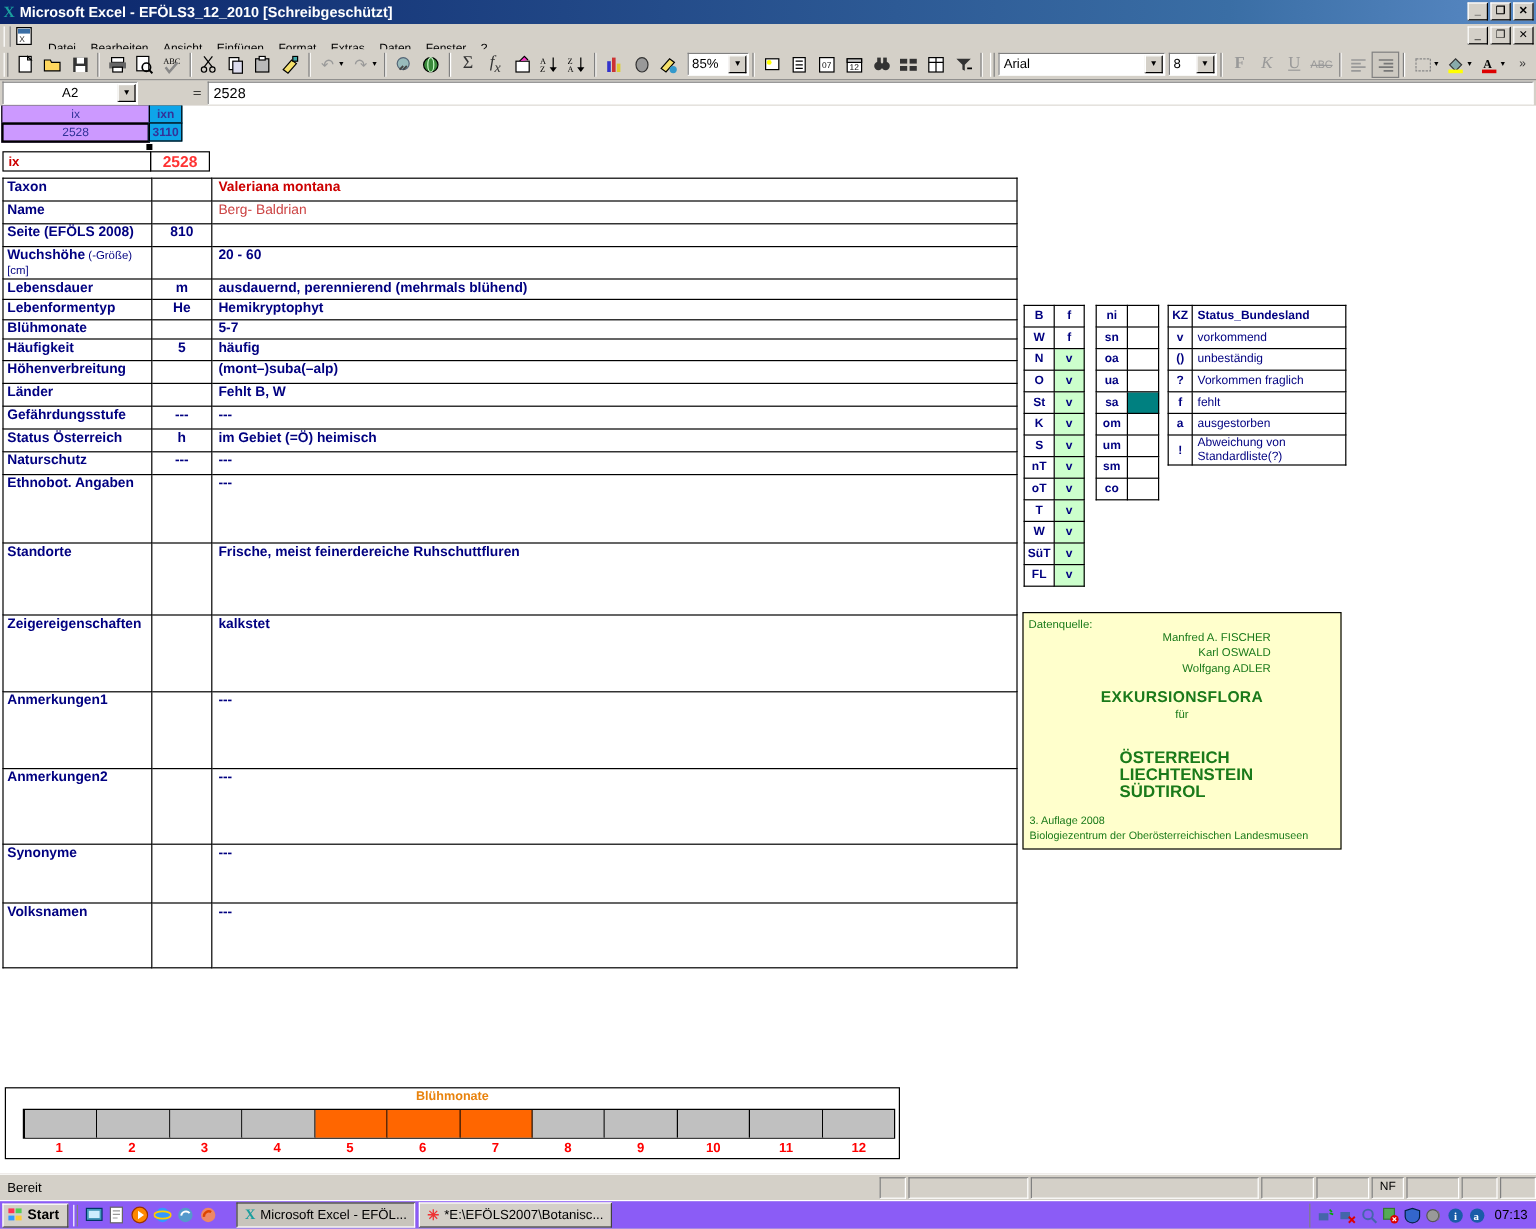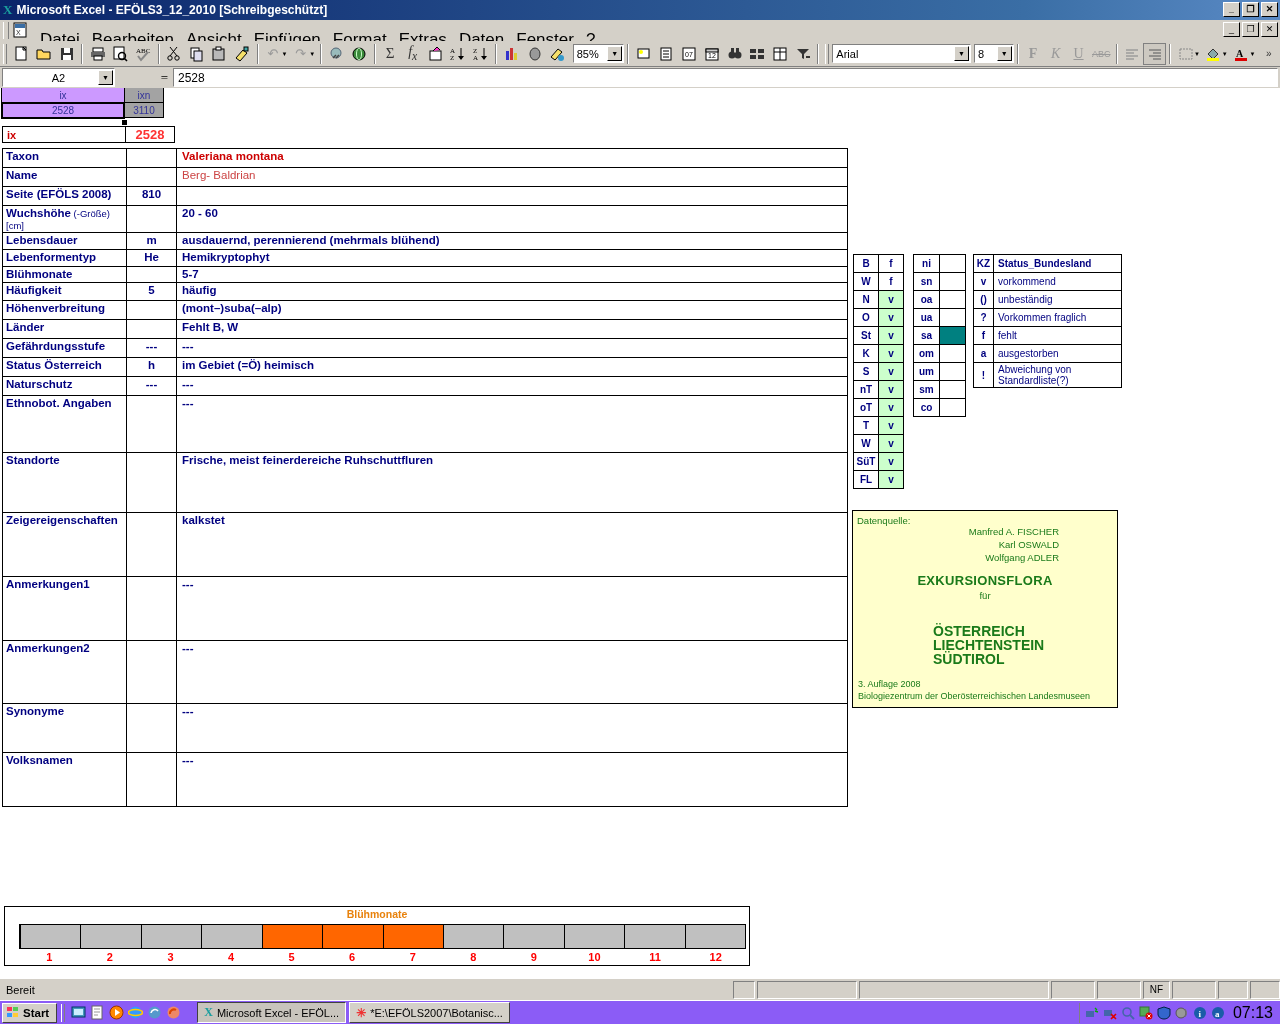--- a/index.html
+++ b/index.html
@@ -32,21 +32,21 @@
 
   
   .menubar {
     position: absolute; left: 0; top: 20px; width: 1280px; height: 21px;
     background: #d4d0c8; display: flex; align-items: center;
     border-bottom: 1px solid #d4d0c8;
   }
   .menu-grip { width: 6px; height: 17px; margin: 0 3px;
     border-left: 1px solid #fff; border-right: 1px solid #808080; }
   .menu-icon { width: 17px; height: 16px; margin-right: 5px; position: relative; }
-  .menu-item { font-size: 17px; color: #000; padding: 2px 6px; white-space: nowrap; margin-top: 20px; }
+  .menu-item { font-size: 10px; color: #000; padding: 2px 6px; white-space: nowrap; margin-top: 20px; }
   .menu-item u { text-decoration: underline; }
   .doc-btns { position: absolute; right: 2px; top: 2px; display: flex; gap: 2px; }
 
   
   .toolbar {
     position: absolute; left: 0; top: 41px; width: 1280px; height: 26px;
     background: #d4d0c8; display: flex; align-items: center;
     border-bottom: 1px solid #808080;
   }
   .tb-grip { width: 4px; height: 20px; margin: 0 3px;
@@ -107,21 +107,21 @@
 
   
   .minitable { position: absolute; left: 2px; top: 0px; }
   .mt-row { display: flex; }
   .mt-cell {
     border: 1px solid #000; font-size: 10px; color: #333399;
     display: flex; align-items: center; justify-content: center;
     height: 16px; margin-top: -1px; margin-left: -1px;
   }
   .mt-ix { width: 124px; background: #cc99ff; }
-  .mt-ixn { width: 40px; background: #a3a3a3; }
+  .mt-ixn { width: 28px; background: #0ea5e9; font-weight: bold; }
   .mt-sel {
     border: 2px solid #000; height: 17px;
   }
   .sel-handle {
     position: absolute; left: 122px; top: 32px; width: 5px; height: 5px;
     background: #000;
   }
 
   
   .ixrow { position: absolute; left: 2px; top: 38px; display: flex; }
@@ -255,21 +255,21 @@
     font-size: 11px; color: #000; white-space: nowrap; max-width: 210px; overflow: hidden;
   }
   .task-btn.active { border-color: #404040 #fff #fff #404040; background: #c8c4bc; }
   .tray {
     position: absolute; right: 2px; top: 2px; height: 20px;
     display: flex; align-items: center; gap: 3px; padding: 0 5px;
     border-left: 1px solid #808080;
   }
   .tray-ico { width: 15px; height: 15px; display: flex; align-items: center;
               justify-content: center; font-size: 11px; }
-  .clock { font-size: 16px; color: #000; margin-left: 4px; }
+  .clock { font-size: 11px; color: #000; margin-left: 4px; }
 
   .tb-ico { font-size: 13px; line-height: 1; }
 </style>
 </head>
 <body>
 
 <div id="app">
 
   <div class="titlebar">
     <span class="title-x">X</span>

